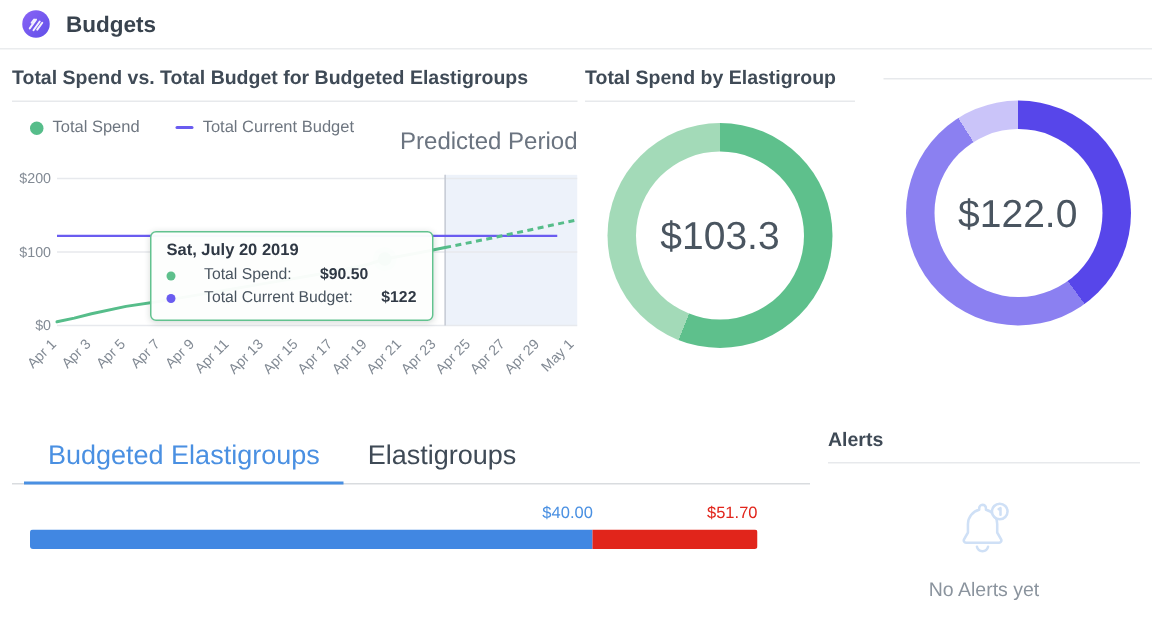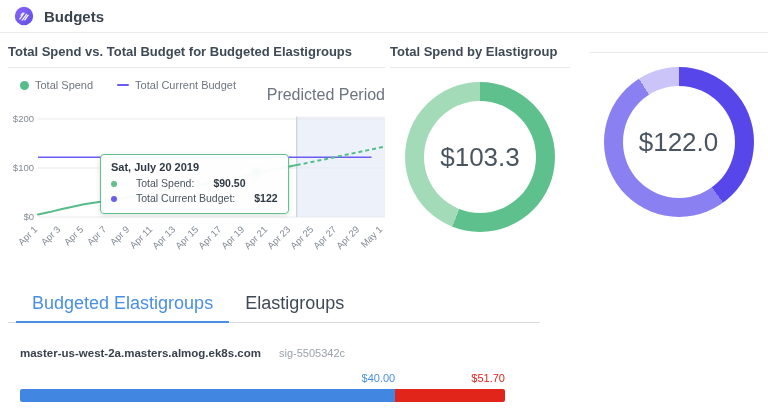--- a/index.html
+++ b/index.html
@@ -176,27 +176,38 @@
         <span class="donut-value">$122.0</span>
       </div>
     </div>
   </section>
 
   <section class="sec-bottom">
     <div class="tabs">
       <div class="tab active">Budgeted Elastigroups</div>
       <div class="tab">Elastigroups</div>
     </div>
-    <div class="eg-row">
-      <span class="eg-name">master-us-west-2a.masters.almog.ek8s.com</span>
-      <span class="eg-sig">sig-5505342c</span>
-    </div>
     <div class="bar-wrap">
       <span class="bar-label lbl-blue" style="left: 77.3694%;">$40.00</span>
       <span class="bar-label lbl-red">$51.70</span>
       <div class="bar">
         <div class="bar-within" style="width: 77.3694%; background: rgb(65, 135, 226);"></div>
         <div class="bar-over" style="background: rgb(225, 37, 27);"></div>
       </div>
     </div>
   </section>
 
+  <section class="sec-alerts">
+    <h2 class="sec-title">Alerts</h2>
+    <div class="divider"></div>
+    <div class="bell-box">
+      <svg width="46" height="44" viewBox="0 0 46 44">
+        <g fill="none" stroke="#cfe0f6" stroke-width="1.7" stroke-linecap="round" stroke-linejoin="round">
+          <path d="M22 7.5 a2.3 2.3 0 0 1 2.3 2.3 v1.1 a9.8 9.8 0 0 1 7.5 9.5 v5.6 l2.6 4.6 a1.5 1.5 0 0 1 -1.3 2.2 H11 a1.5 1.5 0 0 1 -1.3 -2.2 l2.6 -4.6 v-5.6 a9.8 9.8 0 0 1 7.5 -9.5 v-1.1 A2.3 2.3 0 0 1 22 7.5 z"></path>
+          <path d="M18.3 35.5 a3.8 3.8 0 0 0 7.4 0"></path>
+          <circle cx="33.5" cy="12" r="5.2" fill="#fff"></circle>
+          <path d="M32.8 10.4 l1.2 -0.6 v4.4"></path>
+        </g>
+      </svg>
+    </div>
+    <div class="no-alerts">No Alerts yet</div>
+  </section>
 </main>
 
 </body></html>

